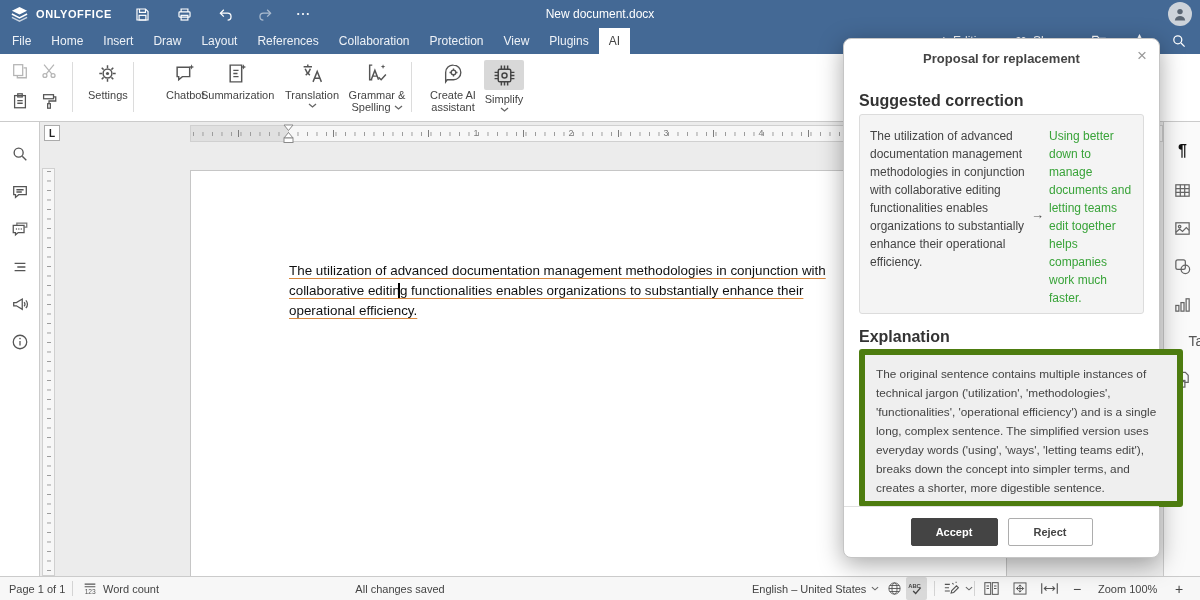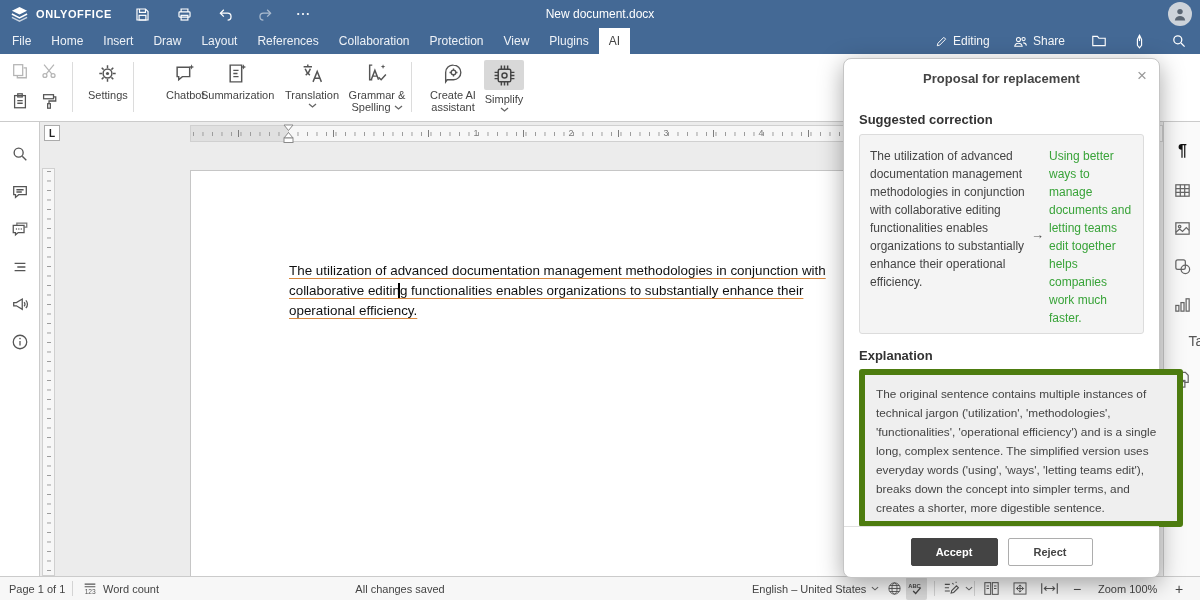--- a/index.html
+++ b/index.html
@@ -60,24 +60,24 @@
   .caret{position:absolute;left:207px;top:112px;width:1.5px;height:15px;background:#000;}
 
   
   .statusbar{position:absolute;left:0;top:576px;width:1200px;height:24px;background:#f7f7f7;border-top:1px solid #cbcbcb;font-size:11px;color:#444;}
   .st{position:absolute;top:0;height:23px;display:flex;align-items:center;gap:5px;white-space:nowrap;}
   .stdiv{position:absolute;top:4px;width:1px;height:15px;background:#d4d4d4;}
   .abc-box{background:#d9d9d9;border-radius:2px;padding:1px 2px;display:flex;}
   .zoom-btn{font-size:14px;color:#444;cursor:pointer;}
 
   
-  .dialog{position:absolute;left:843px;top:38px;width:317px;height:520px;background:#fff;border:1px solid #c5c5c5;border-radius:8px;box-shadow:0 6px 24px rgba(0,0,0,.35);z-index:100;margin-top:20px;}
+  .dialog{position:absolute;left:843px;top:38px;width:317px;height:520px;background:#fff;border:1px solid #c5c5c5;border-radius:8px;box-shadow:0 6px 24px rgba(0,0,0,.35);z-index:100;}
   .dlg-title{position:absolute;left:0;right:0;top:12px;text-align:center;font-size:13px;font-weight:bold;color:#444;}
   .dlg-close{position:absolute;right:12px;top:7px;font-size:17px;color:#999;cursor:pointer;line-height:20px;}
-  .dlg-label{position:absolute;left:15px;font-size:13px;font-weight:bold;color:#333;}
+  .dlg-label{position:absolute;left:15px;font-size:16px;font-weight:bold;color:#333;}
   .corr-box{position:absolute;left:15px;top:75px;width:285px;height:200px;background:#f4f4f4;border:1px solid #dcdcdc;border-radius:3px;padding:12px 10px;display:flex;gap:5px;}
   .corr-orig{flex:1;font-size:12px;line-height:18px;color:#444;}
   .corr-arrow{align-self:center;color:#555;font-size:13px;flex:0 0 auto;}
   .corr-repl{flex:0 0 84px;font-size:12px;line-height:18px;color:#38a338;}
   .expl-box{position:absolute;left:15px;top:310px;width:324px;height:158px;background:#efefef;border:6px solid #4d7c0f;border-radius:3px;padding:10px 11px;font-size:11.8px;line-height:19px;color:#444;overflow:hidden;}
   .dlg-footer{position:absolute;left:0;right:0;bottom:0;height:51px;border-top:1px solid #e0e0e0;display:flex;align-items:center;justify-content:center;gap:10px;border-radius:0 0 8px 8px;}
   .btn{height:28px;font-size:11px;font-weight:bold;border-radius:2px;display:flex;align-items:center;justify-content:center;cursor:pointer;}
   .btn-accept{width:87px;background:#444;border:1px solid #444;color:#fff;}
   .btn-reject{width:85px;background:#fff;border:1px solid #adadad;color:#444;padding-left:6px;}
 
@@ -493,21 +493,21 @@
   </div>
 
   <div class="dialog">
     <div class="dlg-title">Proposal for replacement</div>
     <span class="dlg-close">×</span>
 
     <div class="dlg-label" style="top:53px">Suggested correction</div>
     <div class="corr-box">
       <div class="corr-orig">The utilization of advanced documentation management methodologies in conjunction with collaborative editing functionalities enables organizations to substantially enhance their operational efficiency.</div>
       <div class="corr-arrow">→</div>
-      <div class="corr-repl">Using better ways to manage documents and letting teams edit together helps companies work much faster.</div>
+      <div class="corr-repl">Using better down to manage documents and letting teams edit together helps companies work much faster.</div>
     </div>
 
     <div class="dlg-label" style="top:289px">Explanation</div>
     <div class="expl-box">
       <span>The original sentence contains multiple instances of technical jargon ('utilization', 'methodologies', 'functionalities', 'operational efficiency') and is a single long, complex sentence. The simplified version uses everyday words ('using', 'ways', 'letting teams edit'), breaks down the concept into simpler terms, and creates a shorter, more digestible sentence.</span>
     </div>
 
     <div class="dlg-footer">
       <button class="btn btn-accept">Accept</button>
       <button class="btn btn-reject">Reject</button>

